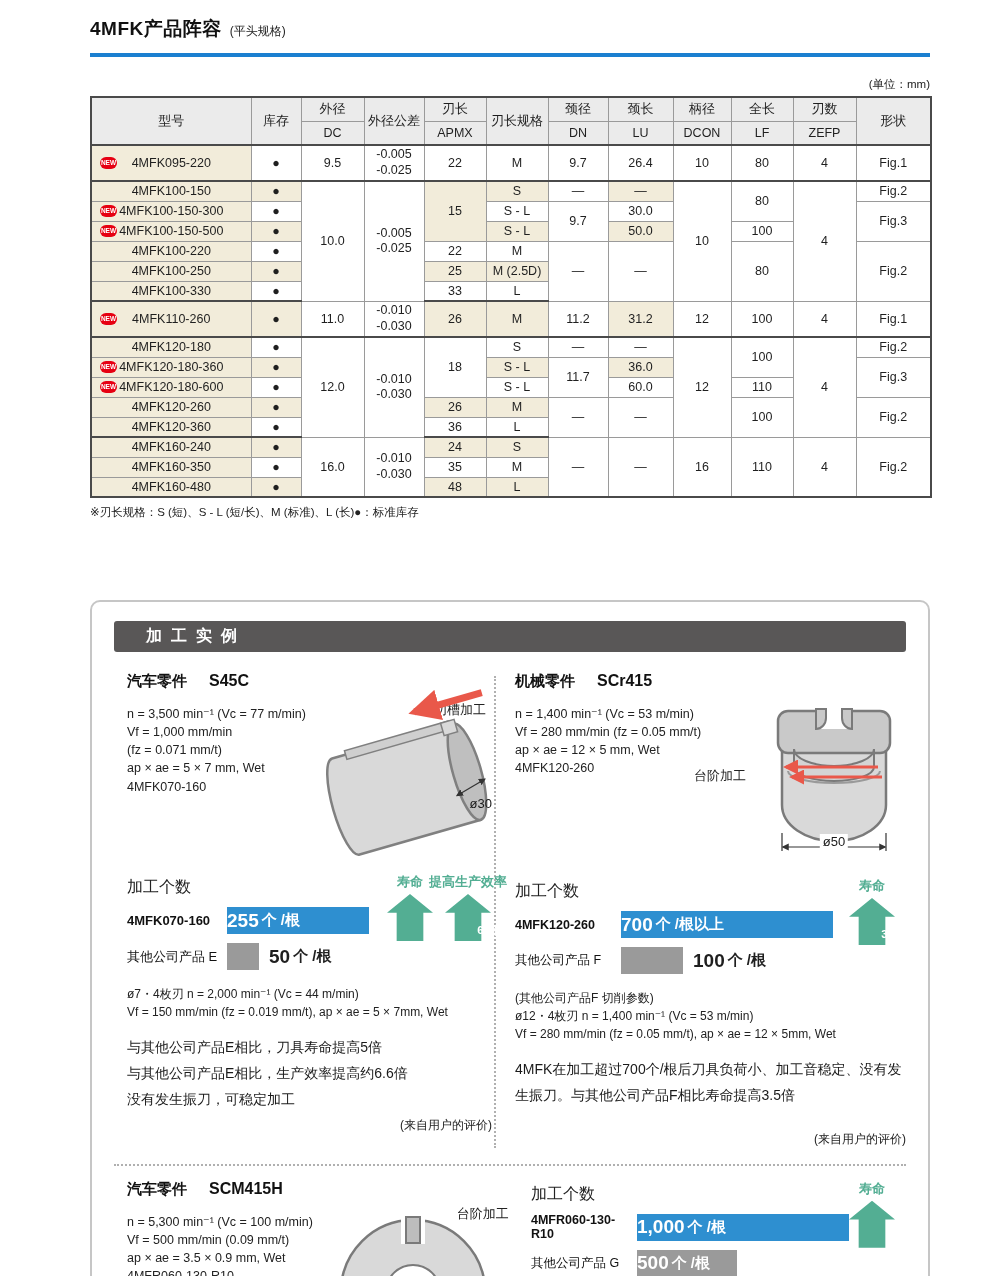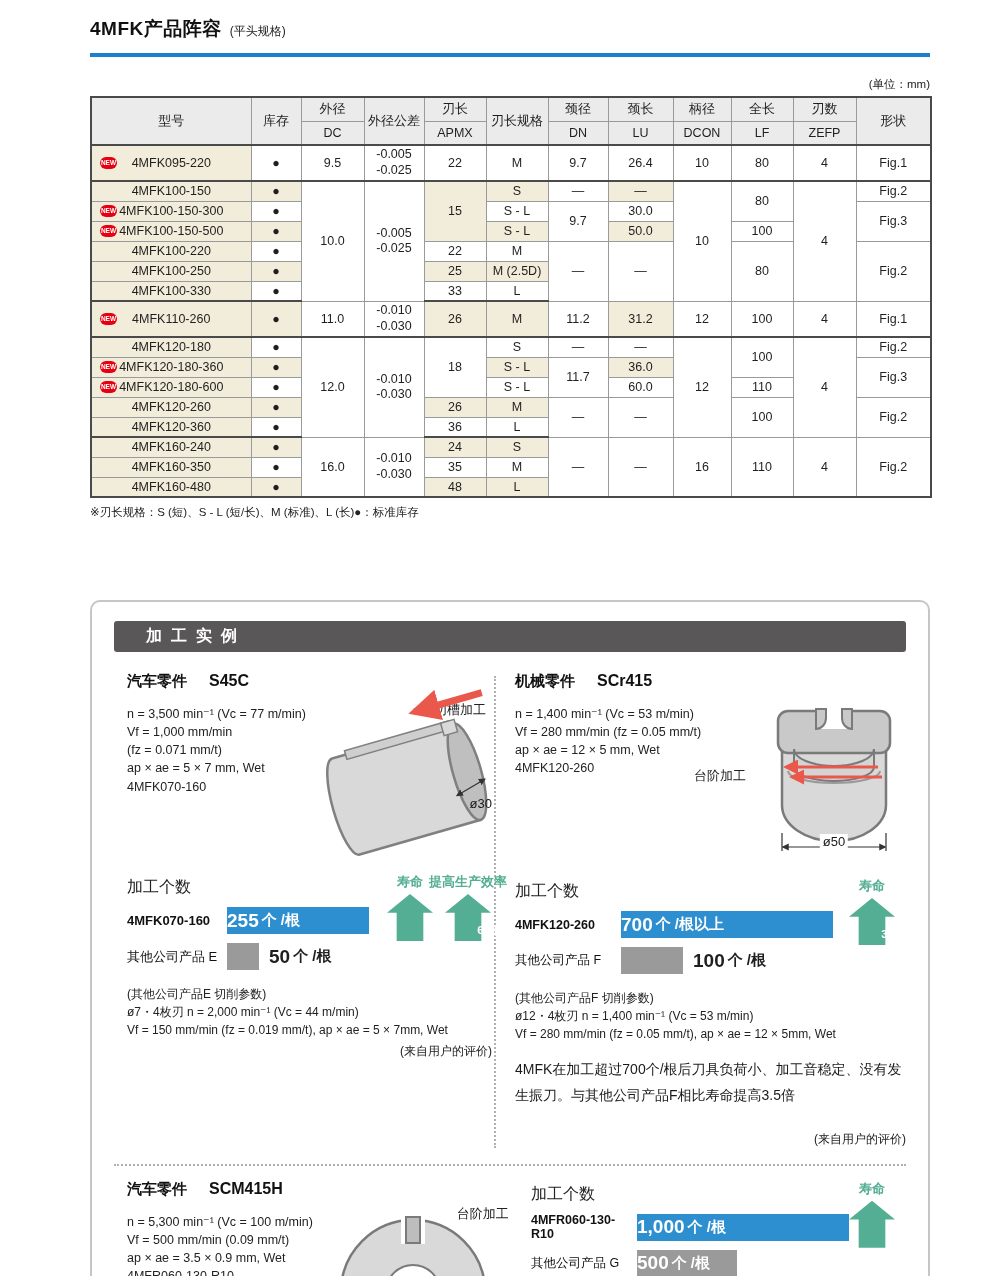--- a/index.html
+++ b/index.html
@@ -392,26 +392,30 @@
             <span class="bar-name">其他公司产品 E</span>
             <div class="bar gray" style="width:32px"></div>
             <div class="bar-out">
               <span class="bv">50</span>
               <span class="bu">个 /根</span>
             </div>
           </div>
         </div>
 
         <div class="subparams">
-          <div>(其他公司产品E 切削参数)</div>
           <div>
               <div>ø7・4枚刃  n = 2,000 min⁻¹  (Vc = 44 m/min)</div>
               <div>Vf = 150 mm/min (fz = 0.019 mm/t),  ap × ae = 5 × 7mm,  Wet</div>
             </div>
         </div>
+        <div class="remarks">
+            <div>与其他公司产品E相比，刀具寿命提高5倍</div>
+            <div>与其他公司产品E相比，生产效率提高约6.6倍</div>
+            <div>没有发生振刀，可稳定加工</div>
+          </div>
         <div class="source">(来自用户的评价)</div>
       </div>
 
       <div class="vdivider"></div>
 
       <div class="colR">
         <div class="ex-title">
           <span class="part">机械零件</span><span class="mat">SCr415</span>
         </div>
         <div class="ex-head">

